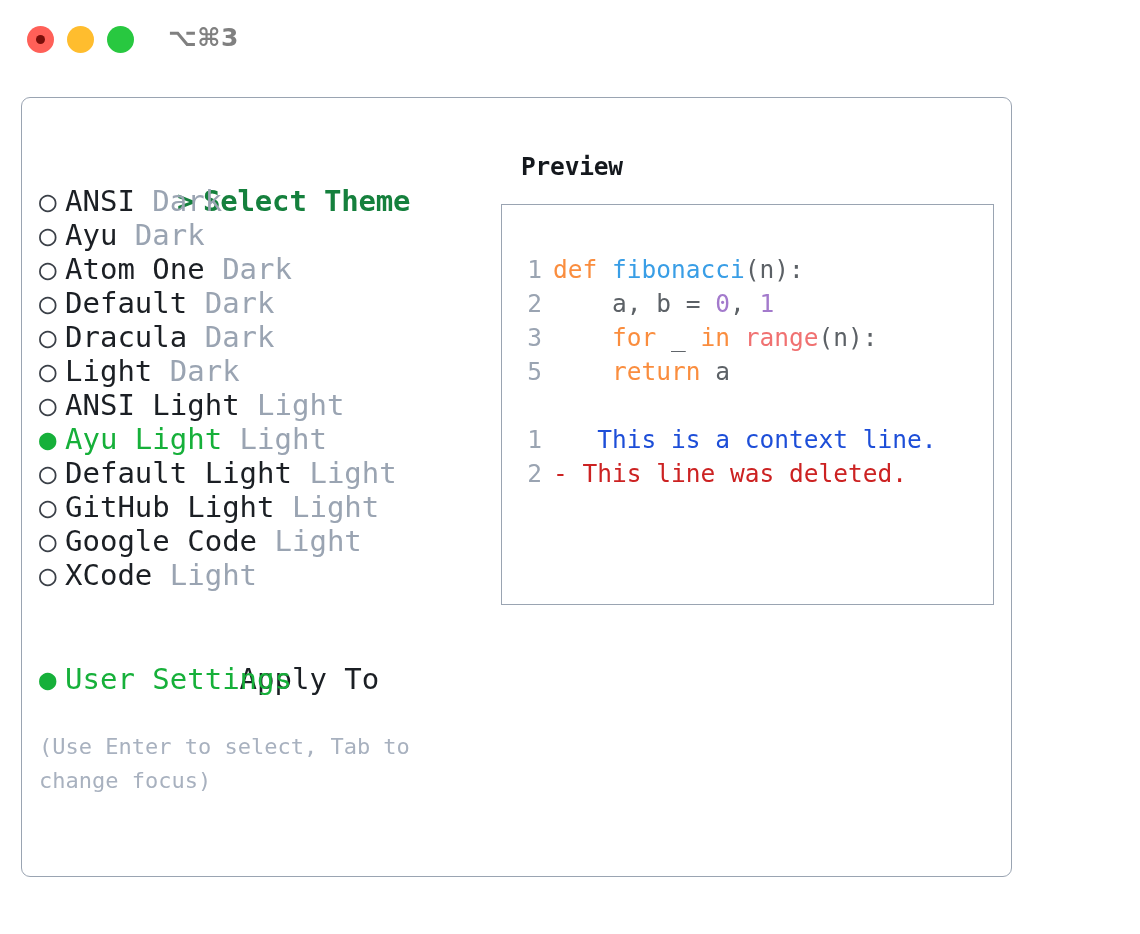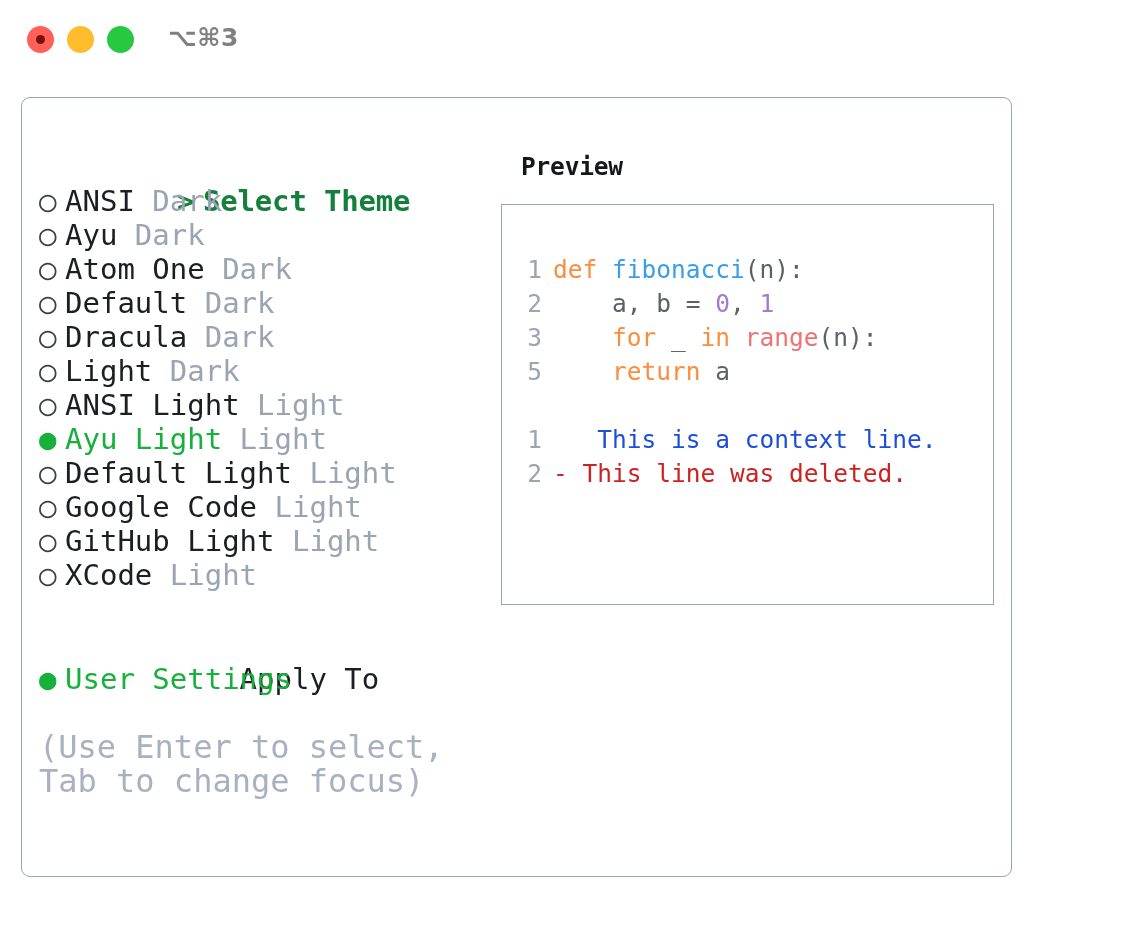--- a/index.html
+++ b/index.html
@@ -108,21 +108,21 @@
   .selected {
     color: #16b03a;
   }
   .selected .marker { color: #16b03a; }
   .bullet-open { color: #3b4048; }
 
   #apply-block { margin-top: 36px; }
 
   #hint {
     margin-top: 34px;
-    font-size: 32px;
+    font-size: 22px;
     line-height: 34px;
     color: #a8b1bf;
     width: 410px;
     white-space: pre-wrap;
   }
 
   
   #right-col {
     position: absolute;
     left: 479px;
@@ -195,22 +195,22 @@
       <div id="theme-list">
           <div class="row"><span class="marker bullet-open">○</span><span>ANSI </span><span class="tag">Dark</span></div>
           <div class="row"><span class="marker bullet-open">○</span><span>Ayu </span><span class="tag">Dark</span></div>
           <div class="row"><span class="marker bullet-open">○</span><span>Atom One </span><span class="tag">Dark</span></div>
           <div class="row"><span class="marker bullet-open">○</span><span>Default </span><span class="tag">Dark</span></div>
           <div class="row"><span class="marker bullet-open">○</span><span>Dracula </span><span class="tag">Dark</span></div>
           <div class="row"><span class="marker bullet-open">○</span><span>Light </span><span class="tag">Dark</span></div>
           <div class="row"><span class="marker bullet-open">○</span><span>ANSI Light </span><span class="tag">Light</span></div>
           <div class="row selected"><span class="marker">●</span><span>Ayu Light </span><span class="tag">Light</span></div>
           <div class="row"><span class="marker bullet-open">○</span><span>Default Light </span><span class="tag">Light</span></div>
+          <div class="row"><span class="marker bullet-open">○</span><span>GitHub Light </span><span class="tag">Light</span></div>
           <div class="row"><span class="marker bullet-open">○</span><span>Google Code </span><span class="tag">Light</span></div>
-          <div class="row"><span class="marker bullet-open">○</span><span>GitHub Light </span><span class="tag">Light</span></div>
           <div class="row"><span class="marker bullet-open">○</span><span>XCode </span><span class="tag">Light</span></div>
         </div>
 
       <div id="apply-block">
         <div class="row">
           <span class="marker"> </span><span>Apply To</span>
         </div>
         <div id="apply-list">
             <div class="row selected"><span class="marker">●</span><span>User Settings</span></div>
           </div>

